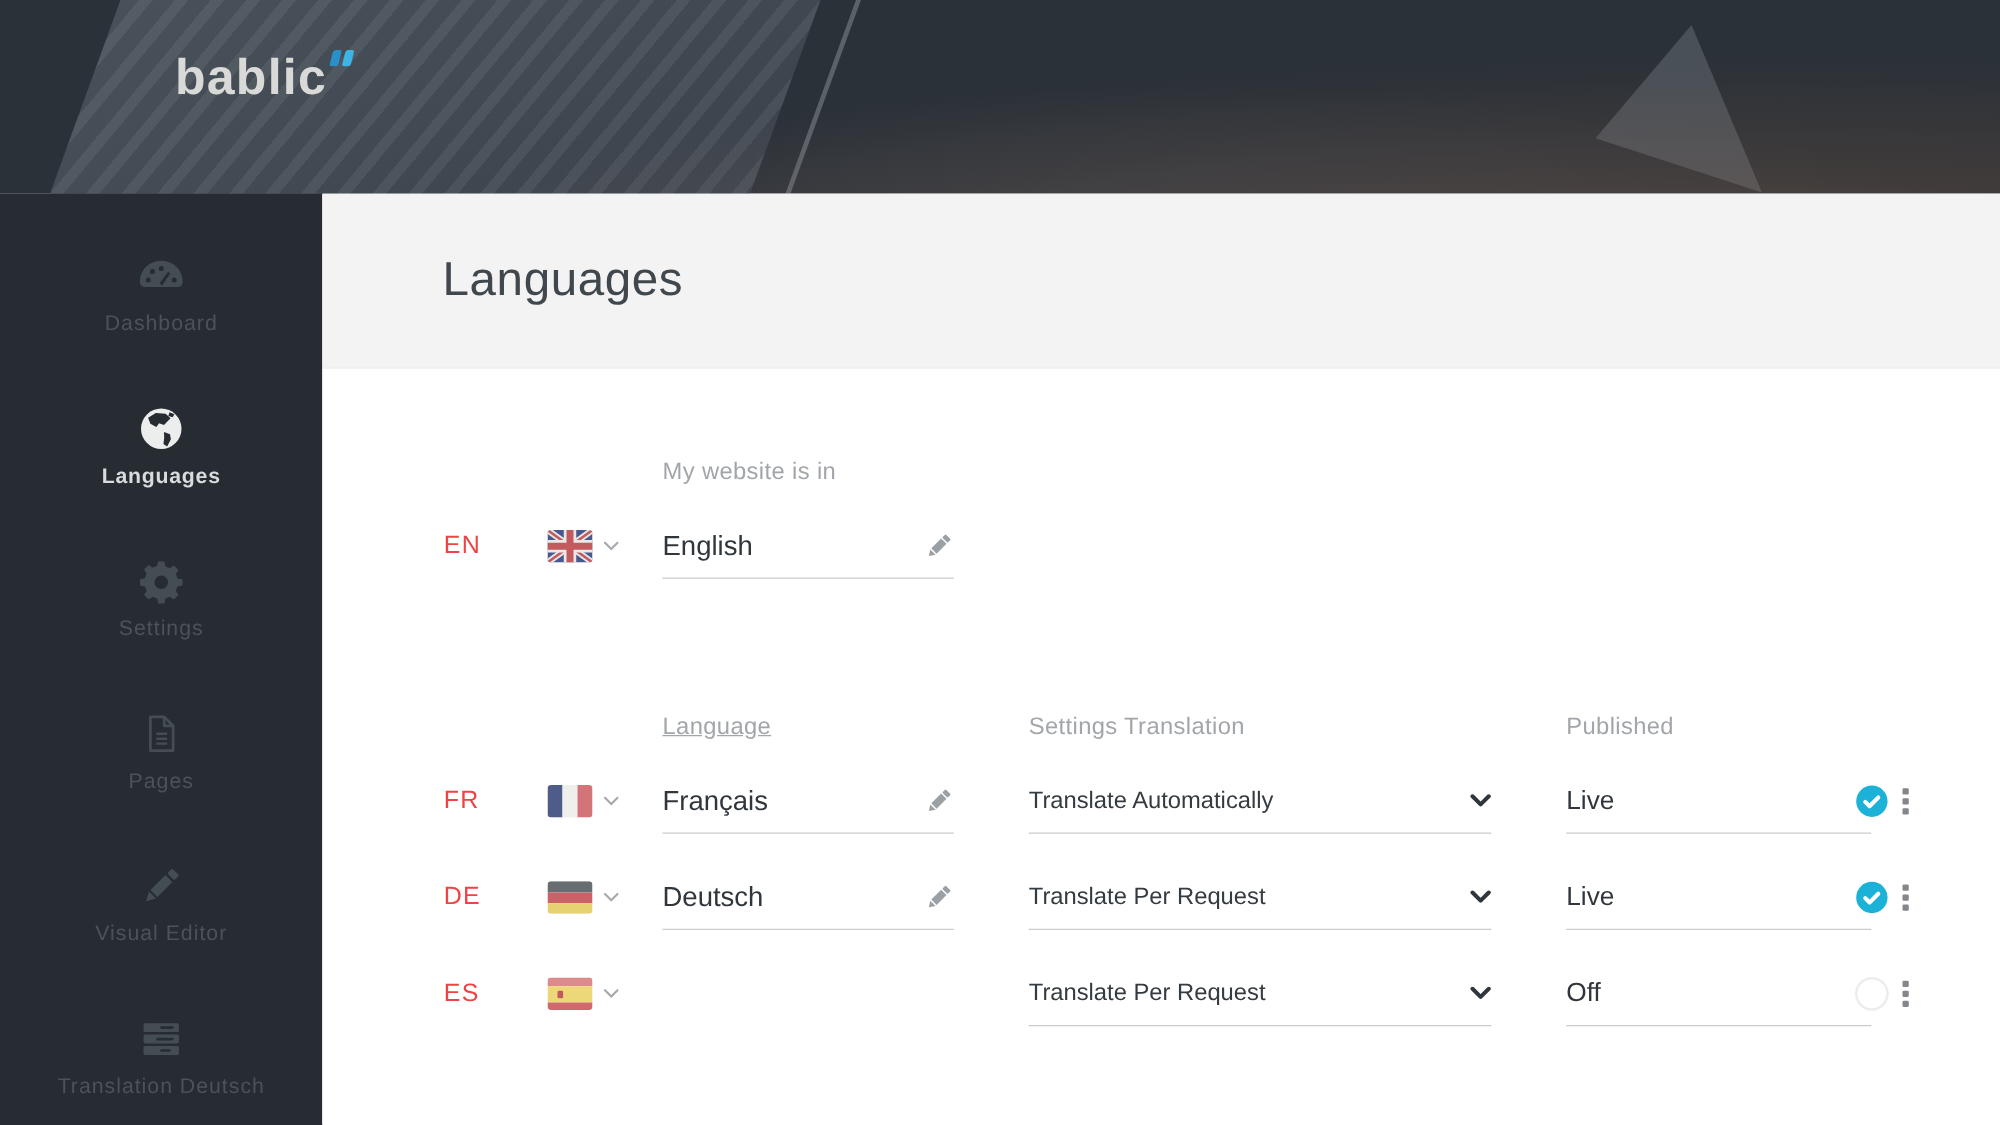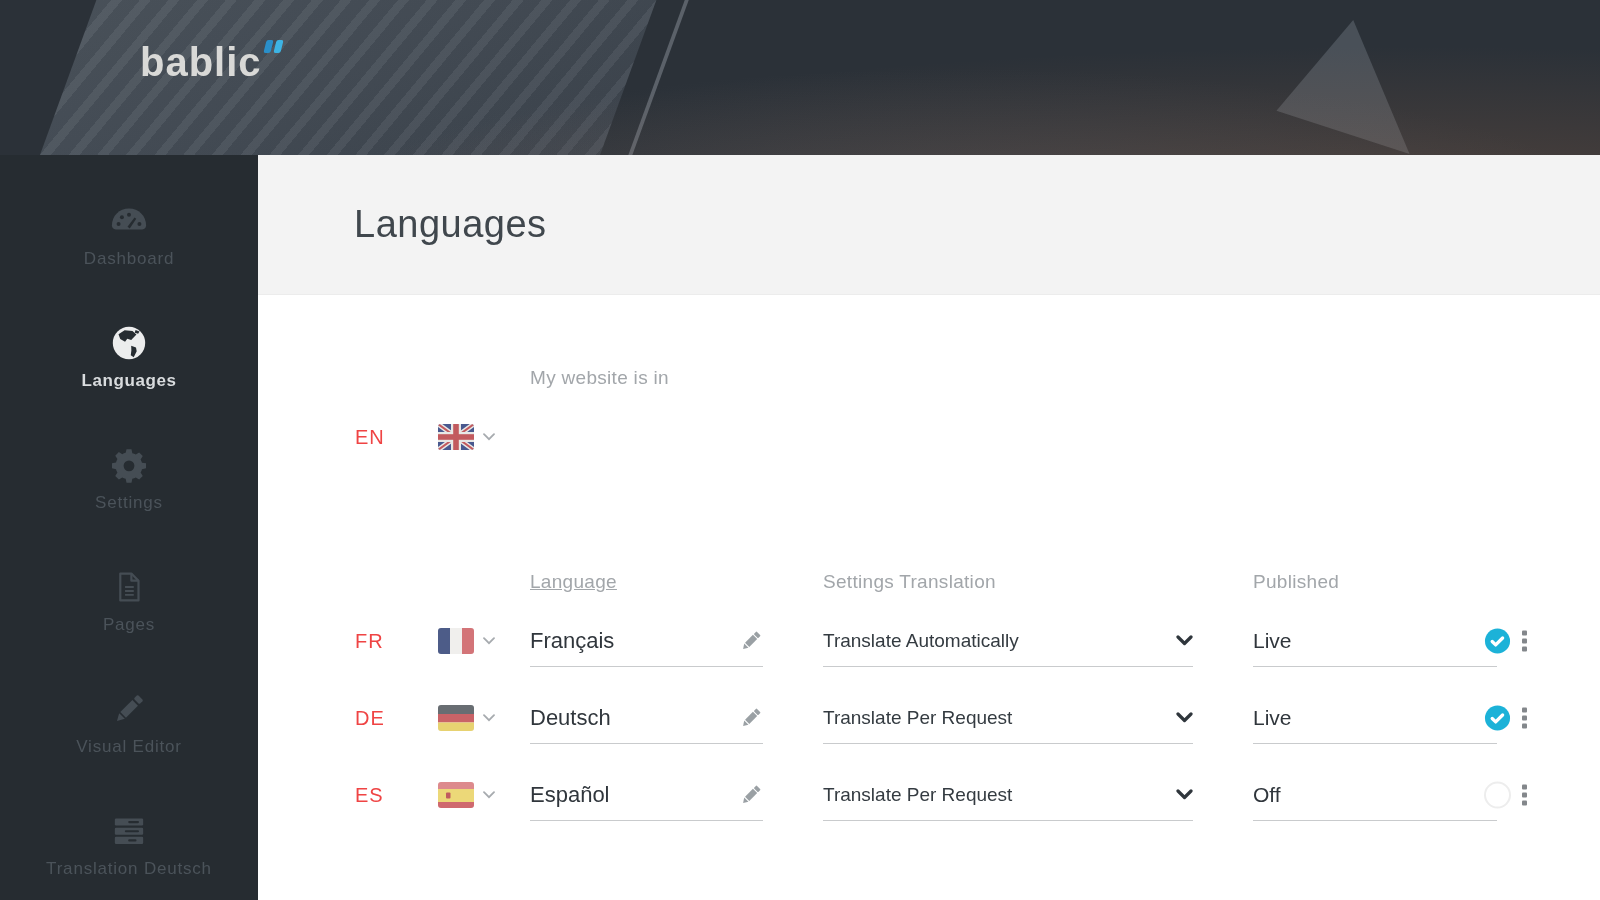--- a/index.html
+++ b/index.html
@@ -213,20 +213,32 @@
               <rect x="13" y="0" width="10" height="26" fill="#e8e8e6"></rect>
               <rect x="0" y="8" width="36" height="10" fill="#e8e8e6"></rect>
               <rect x="15.2" y="0" width="5.6" height="26" fill="#c25a5e"></rect>
               <rect x="0" y="10.2" width="36" height="5.6" fill="#c25a5e"></rect>
             </svg>
           </span>
           <svg width="12" height="8" viewBox="0 0 12 8">
             <path d="M1 1.2l5 5 5-5" stroke="#a7abaf" stroke-width="1.8" fill="none" stroke-linecap="round"></path>
           </svg>
         </span>
+        <div class="field lang-field">
+          <span>English</span>
+          <span class="edit-ic">
+            <svg viewBox="0 0 28 28" width="24" height="24" fill="#9aa0a4">
+              <g transform="rotate(45 14 14)">
+                <rect x="10.5" y="1.5" width="7" height="4.5" rx="1"></rect>
+                <rect x="10.5" y="7.3" width="7" height="13"></rect>
+                <path d="M10.5 21.7h7l-3.5 5.3z"></path>
+              </g>
+            </svg>
+          </span>
+        </div>
       </div>
 
       <div class="col-label lbl-language">Language</div>
       <div class="col-label lbl-mt">Settings Translation</div>
       <div class="col-label lbl-pub">Published</div>
 
       <div class="lang-row row-fr">
         <span class="code">FR</span>
         <span class="flag-group">
           <span class="flag">
@@ -330,32 +342,20 @@
               <rect width="36" height="7" fill="#dd8a8d"></rect>
               <rect y="7" width="36" height="13" fill="#ecd878"></rect>
               <rect y="20" width="36" height="6" fill="#cf696e"></rect>
               <rect x="8" y="10.5" width="4.5" height="6" rx="1" fill="#c05a5f"></rect>
             </svg>
           </span>
           <svg width="12" height="8" viewBox="0 0 12 8">
             <path d="M1 1.2l5 5 5-5" stroke="#a7abaf" stroke-width="1.8" fill="none" stroke-linecap="round"></path>
           </svg>
         </span>
-        <div class="field lang-field">
-          <span>Español</span>
-          <span class="edit-ic">
-            <svg viewBox="0 0 28 28" width="24" height="24" fill="#9aa0a4">
-              <g transform="rotate(45 14 14)">
-                <rect x="10.5" y="1.5" width="7" height="4.5" rx="1"></rect>
-                <rect x="10.5" y="7.3" width="7" height="13"></rect>
-                <path d="M10.5 21.7h7l-3.5 5.3z"></path>
-              </g>
-            </svg>
-          </span>
-        </div>
         <div class="field mt-field">
           <span>Translate Per Request</span>
           <svg width="17" height="11" viewBox="0 0 17 11">
             <path d="M2 2l6.5 6.5L15 2" stroke="#2f363c" stroke-width="3.2" fill="none" stroke-linecap="round" stroke-linejoin="round"></path>
           </svg>
         </div>
         <div class="field pub-field">
           <span>Off</span>
           <span class="toggle off"></span>
         </div>

